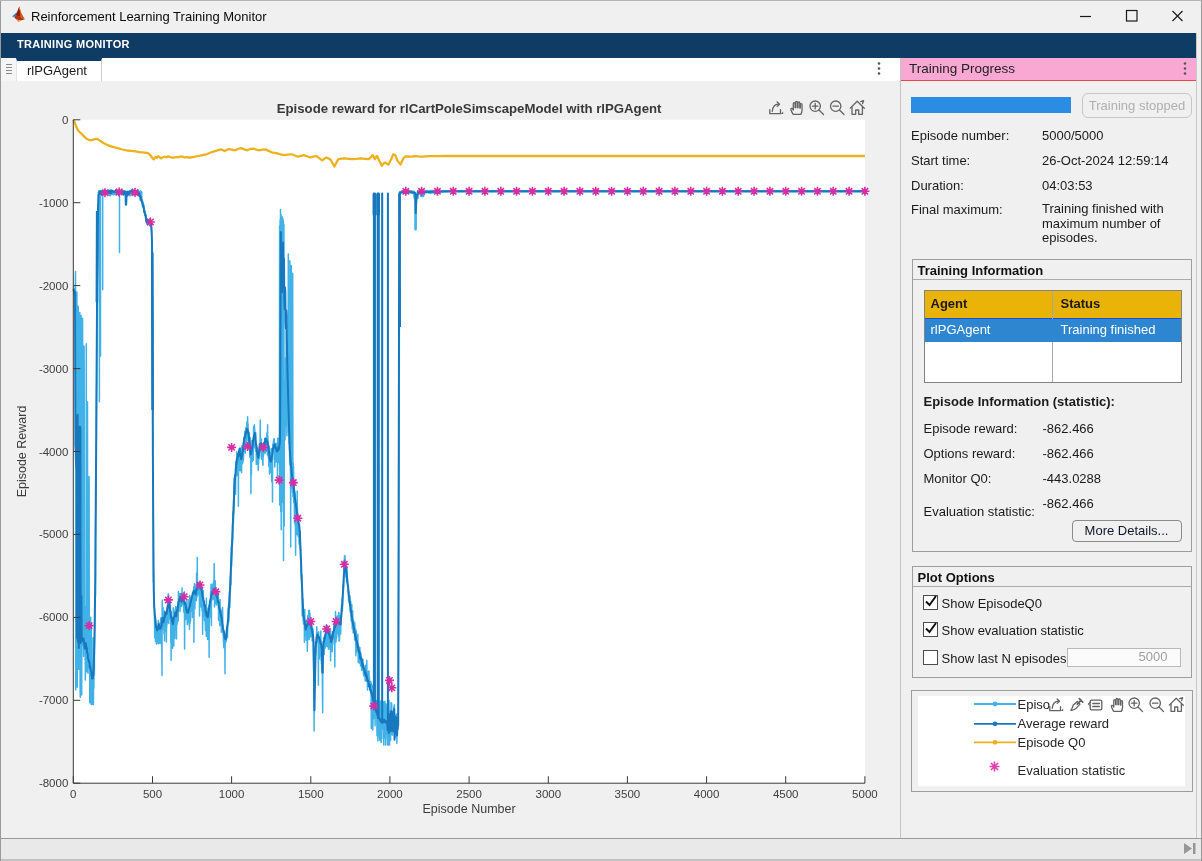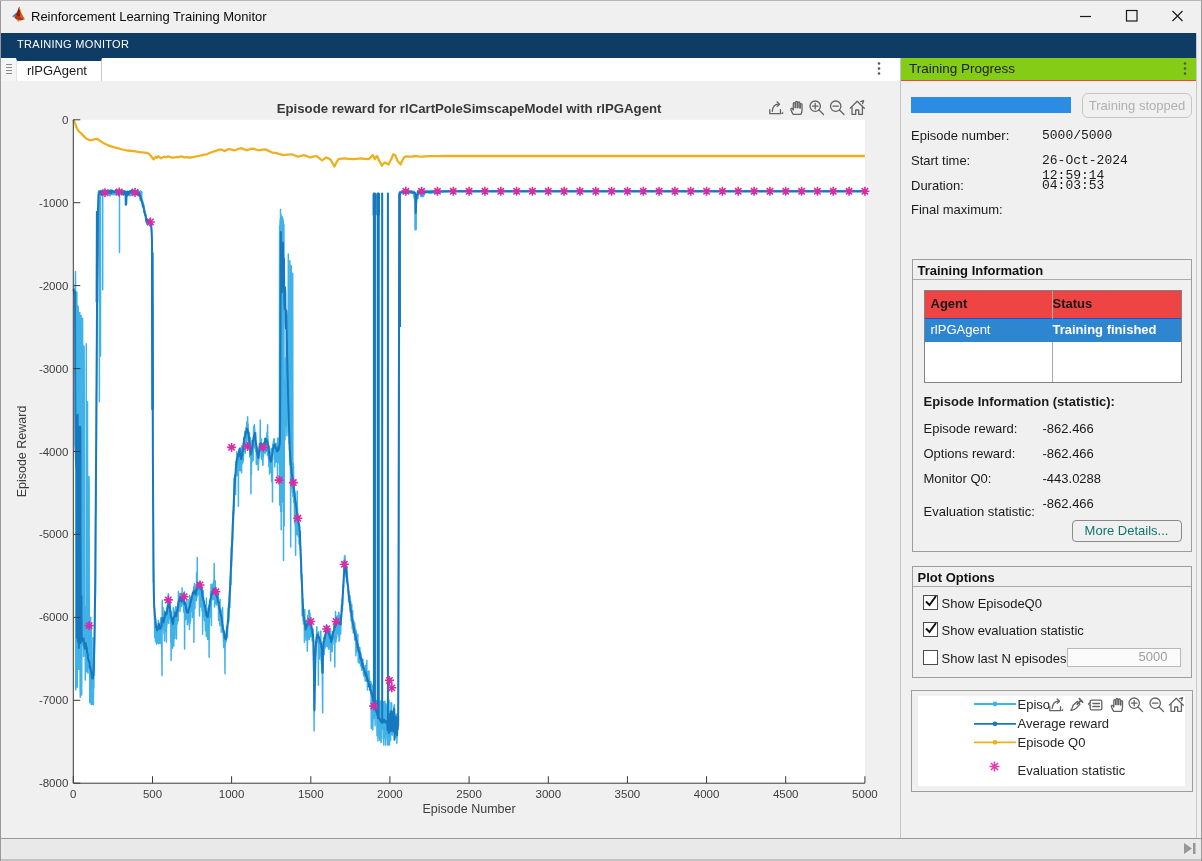--- a/index.html
+++ b/index.html
@@ -4,46 +4,46 @@
 <style>
   html,body{margin:0;padding:0;}
   body{width:1202px;height:861px;overflow:hidden;font-family:"Liberation Sans",sans-serif;}
   .win{position:absolute;left:0;top:0;width:1202px;height:861px;background:#f0f0f0;}
   .abs{position:absolute;}
   
   .titlebar{left:0;top:0;width:1202px;height:33px;background:#f0f0f0;}
   .title-txt{left:31px;top:9px;font-size:13px;color:#0a0a0a;}
   
   .ribbon{left:0;top:33px;width:1196px;height:25px;background:#0e3c64;}
-  .ribbon-txt{left:17px;top:5px;color:#fff;font-size:11px;font-weight:normal;letter-spacing:.3px;}
+  .ribbon-txt{left:17px;top:5px;color:#fff;font-size:11px;font-weight:bold;letter-spacing:.3px;}
   
   .tabbar{left:0;top:58px;width:900px;height:23px;background:#fff;border-bottom:1px solid #dcdcdc;}
   .handle{left:1px;top:58px;width:15px;height:23px;background:#f5f5f5;border-right:1px solid #d8d8d8;}
   .tab{left:16px;top:58px;width:84px;height:20px;background:#fff;border-top:3px solid #0e3c64;border-right:1px solid #ccc;border-left:1px solid #e4e4e4;}
   .tab span{position:absolute;left:10px;top:2px;font-size:13px;color:#1a1a1a;}
-  .rp-head{left:901px;top:58px;width:295px;height:22px;background:#84cc16;border-bottom:1px solid #ef4444;}
+  .rp-head{left:901px;top:58px;width:295px;height:22px;background:#f9a8d4;border-bottom:1px solid #ef4444;}
   .rp-head span{position:absolute;left:8px;top:3px;font-size:13.5px;color:#222;}
   .vdiv{left:900px;top:58px;width:1px;height:780px;background:#c4c4c4;}
   .rstrip-line{left:1196px;top:33px;width:1px;height:826px;background:#c9c9c9;}
   
   .rp{left:901px;top:81px;width:295px;height:757px;background:#f0f0f0;font-size:13px;color:#1a1a1a;}
   .bar{position:absolute;left:10px;top:16px;width:160px;height:16px;background:#2a8ce2;}
   .btn-stop{position:absolute;left:181px;top:12px;width:108px;height:23px;border:1px solid #c6c6c6;border-radius:6px;color:#b0b0b0;font-size:13px;text-align:center;line-height:23px;}
   .lbl{position:absolute;left:10px;}
-  .val{position:absolute;left:141px;font-family:Liberation Mono, monospace;}
+  .val{position:absolute;left:141px;}
   .panel{position:absolute;left:10.5px;width:278px;border:1px solid #9d9d9d;}
   .phead{position:absolute;left:5px;top:3px;font-weight:bold;font-size:13px;color:#111;}
   .pline{position:absolute;left:0;top:19.5px;width:100%;height:1px;background:#ababab;}
   .tbl{position:absolute;left:11px;top:30px;width:256px;height:91px;border:1px solid #828282;background:#fff;}
-  .tbl .hrow{position:absolute;left:0;top:0;width:100%;height:27px;background:#ef4444;border-bottom:1px solid #1d4ed8;text-align:center;}
-  .tbl .col2{left:128px;}
+  .tbl .hrow{position:absolute;left:0;top:0;width:100%;height:27px;background:#eab308;border-bottom:1px solid #1d4ed8;text-align:center;}
+  .tbl .col2{left:136px;}
   .tbl .vline{position:absolute;left:127px;top:0;width:1px;height:100%;background:#a8a8a8;}
   .tbl .sel{position:absolute;left:0;top:28px;width:100%;height:23px;background:#2e86d0;color:#fff;}
   .cell{position:absolute;top:5px;left:6px;font-weight:bold;}
-  .btn-more{position:absolute;left:159px;top:260px;width:108px;height:20px;border:1px solid #8a8a8a;border-radius:4px;text-align:center;line-height:20px;font-size:13px;color:#0f766e;background:#f0f0f0;}
+  .btn-more{position:absolute;left:159px;top:260px;width:108px;height:20px;border:1px solid #8a8a8a;border-radius:4px;text-align:center;line-height:20px;font-size:13px;color:#0f172a;background:#f0f0f0;}
   .cb{position:absolute;width:13px;height:13px;background:#fff;border:1.5px solid #4d4d4d;}
   .cbl{position:absolute;font-size:13px;color:#1a1a1a;}
   .ninput{position:absolute;left:154px;top:81px;width:100px;height:17px;border:1px solid #b9b9b9;background:#fbfbfb;color:#9e9e9e;font-size:13px;text-align:right;line-height:16px;padding-right:12px;}
   
   .legend-inner{position:absolute;left:6px;top:5px;width:267px;height:90px;background:#fff;}
   .ltxt{position:absolute;left:100px;font-size:13px;color:#262626;}
   
   .status{left:0;top:838px;width:1202px;height:21px;background:#e9e9e9;border-top:1px solid #999;}
   .bot{left:0;top:859px;width:1202px;height:2px;background:#c2c2c2;}
   .ledge{left:0;top:0;width:1px;height:861px;background:#9a9a9a;}
@@ -175,33 +175,34 @@
   <div class="abs rp">
     <div class="bar"></div>
     <div class="btn-stop">Training stopped</div>
     <div class="lbl" style="top:47px">Episode number:</div>
       <div class="val" style="top:47px">5000/5000</div>
     <div class="lbl" style="top:72px">Start time:</div>
       <div class="val" style="top:72px">26-Oct-2024 12:59:14</div>
     <div class="lbl" style="top:97px">Duration:</div>
       <div class="val" style="top:97px">04:03:53</div>
     <div class="lbl" style="top:121px">Final maximum:</div>
+    <div class="val" style="top:121px;width:150px;line-height:14.5px">Training finished with maximum number of episodes.</div>
 
     <div class="panel" style="top:177.5px;height:291px">
       <div class="phead">Training Information</div>
       <div class="pline"></div>
       <div class="tbl">
         <div class="hrow">
             <span class="cell">Agent</span>
             <span class="cell col2">Status</span>
           </div>
         <div class="vline"></div>
         <div class="sel">
             <span class="cell" style="font-weight:normal;top:3px">rlPGAgent</span>
-            <span class="cell col2" style="font-weight:bold;top:3px">Training finished</span>
+            <span class="cell col2" style="font-weight:normal;top:3px">Training finished</span>
           </div>
       </div>
       <div style="position:absolute;left:11px;top:134px;font-weight:bold">Episode Information (statistic):</div>
       <div style="position:absolute;left:11px;top:161px">Episode reward:</div>
         <div style="position:absolute;left:130px;top:161px">-862.466</div>
       <div style="position:absolute;left:11px;top:186px">Options reward:</div>
         <div style="position:absolute;left:130px;top:186px">-862.466</div>
       <div style="position:absolute;left:11px;top:211px">Monitor Q0:</div>
         <div style="position:absolute;left:130px;top:211px">-443.0288</div>
       <div style="position:absolute;left:11px;top:244px">Evaluation statistic:</div>

